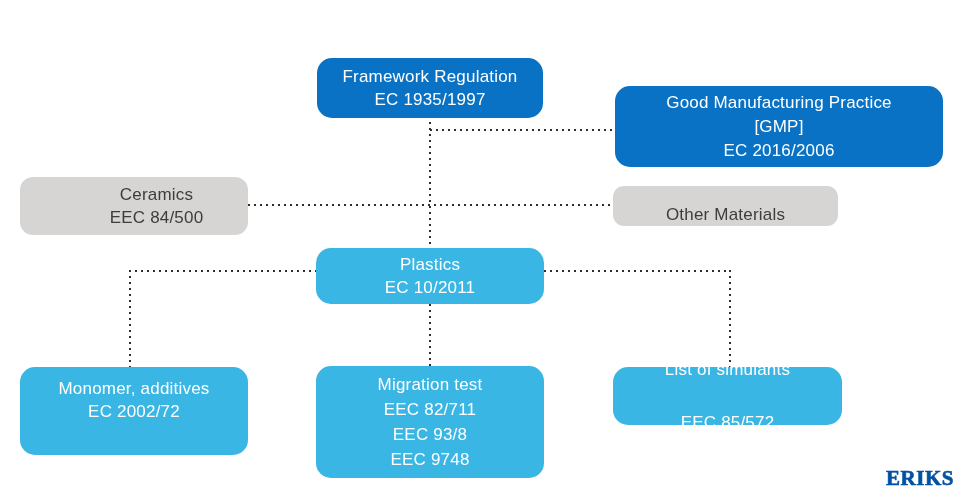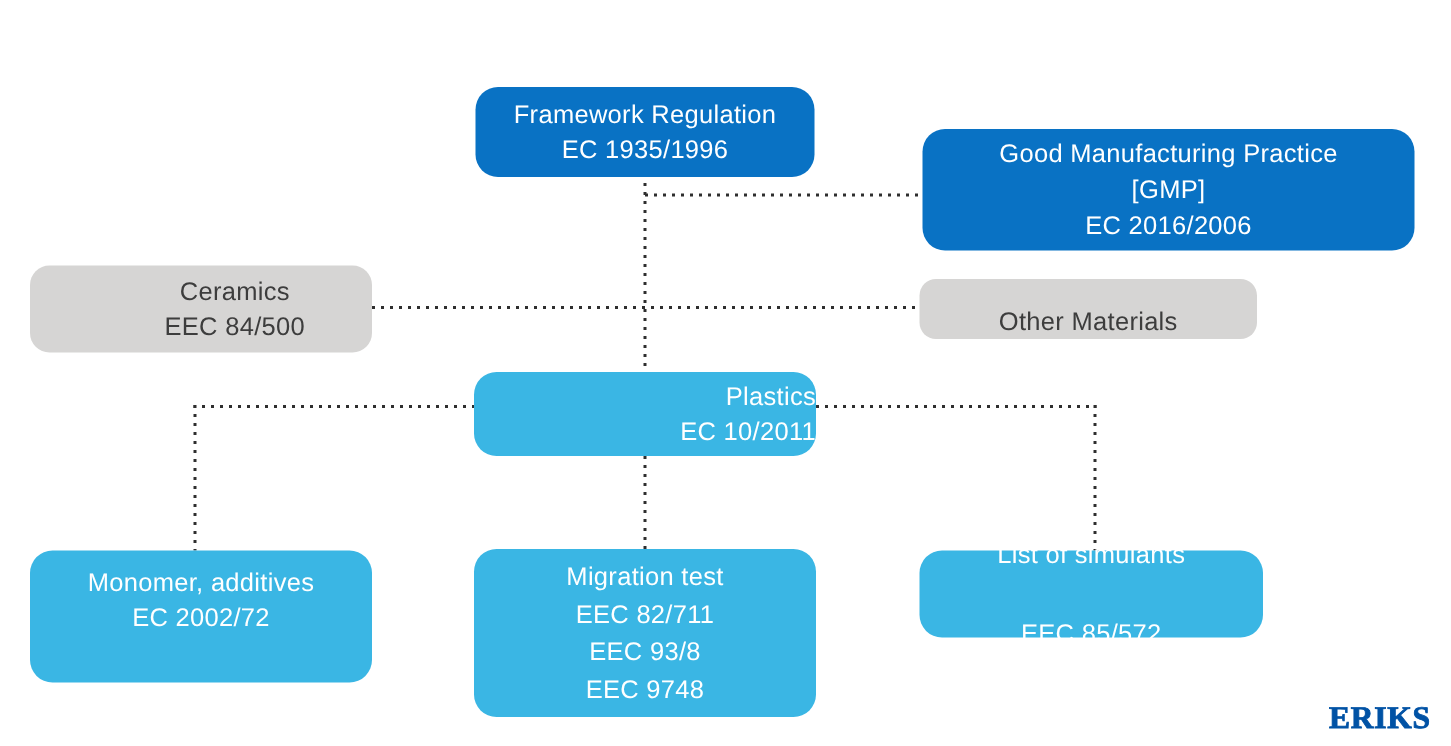--- a/index.html
+++ b/index.html
@@ -31,21 +31,21 @@
     box-sizing: border-box;
   }
   .node.dark  { background: #0972c4; color: #ffffff; }
   .node.light { background: #3ab6e4; color: #ffffff; }
   .node.gray  { background: #d6d5d4; color: #3d3d3d; }
 
   .n-framework { left: 317px; top: 32px;  width: 226px; height: 60px; margin-top: 26px; }
   .n-gmp       { left: 615px; top: 86px;  width: 328px; height: 81px; line-height: 24px; }
   .n-ceramics  { left: 20px;  top: 177px; width: 228px; height: 58px; border-radius: 13px; padding-left: 45px; }
   .n-other     { left: 613px; top: 186px; width: 225px; height: 40px; border-radius: 11px; justify-content: flex-end; }
-  .n-plastics  { left: 316px; top: 248px; width: 228px; height: 56px; align-items: flex-end; }
+  .n-plastics  { left: 316px; top: 248px; width: 228px; height: 56px; }
   .n-monomer   { left: 20px;  top: 367px; width: 228px; height: 88px;
                  justify-content: flex-start; padding-top: 10px; }
   .n-migration { left: 316px; top: 366px; width: 228px; height: 112px; line-height: 25px; }
   .n-simulants { left: 613px; top: 367px; width: 229px; height: 58px; gap: 30px; }
 
   
   .conn { position: absolute; }
   .conn.h {
     height: 2px;
     background: repeating-linear-gradient(to right, #2e2e2e 0 2px, transparent 2px 6px);
@@ -87,21 +87,21 @@
   <div class="conn h c-to-gmp"></div>
   <div class="conn h c-ceramics-other"></div>
   <div class="conn v c-plastics-migration"></div>
   <div class="conn h c-left-h"></div>
   <div class="conn v c-left-v"></div>
   <div class="conn h c-right-h"></div>
   <div class="conn v c-right-v"></div>
 
   <div class="node dark n-framework">
     <div>Framework Regulation</div>
-    <div>EC 1935/1996</div>
+    <div>EC 1935/1997</div>
   </div>
 
   <div class="node dark n-gmp">
     <div>Good Manufacturing Practice</div>
     <div>[GMP]</div>
     <div>EC 2016/2006</div>
   </div>
 
   <div class="node gray n-ceramics">
     <div>Ceramics</div>

